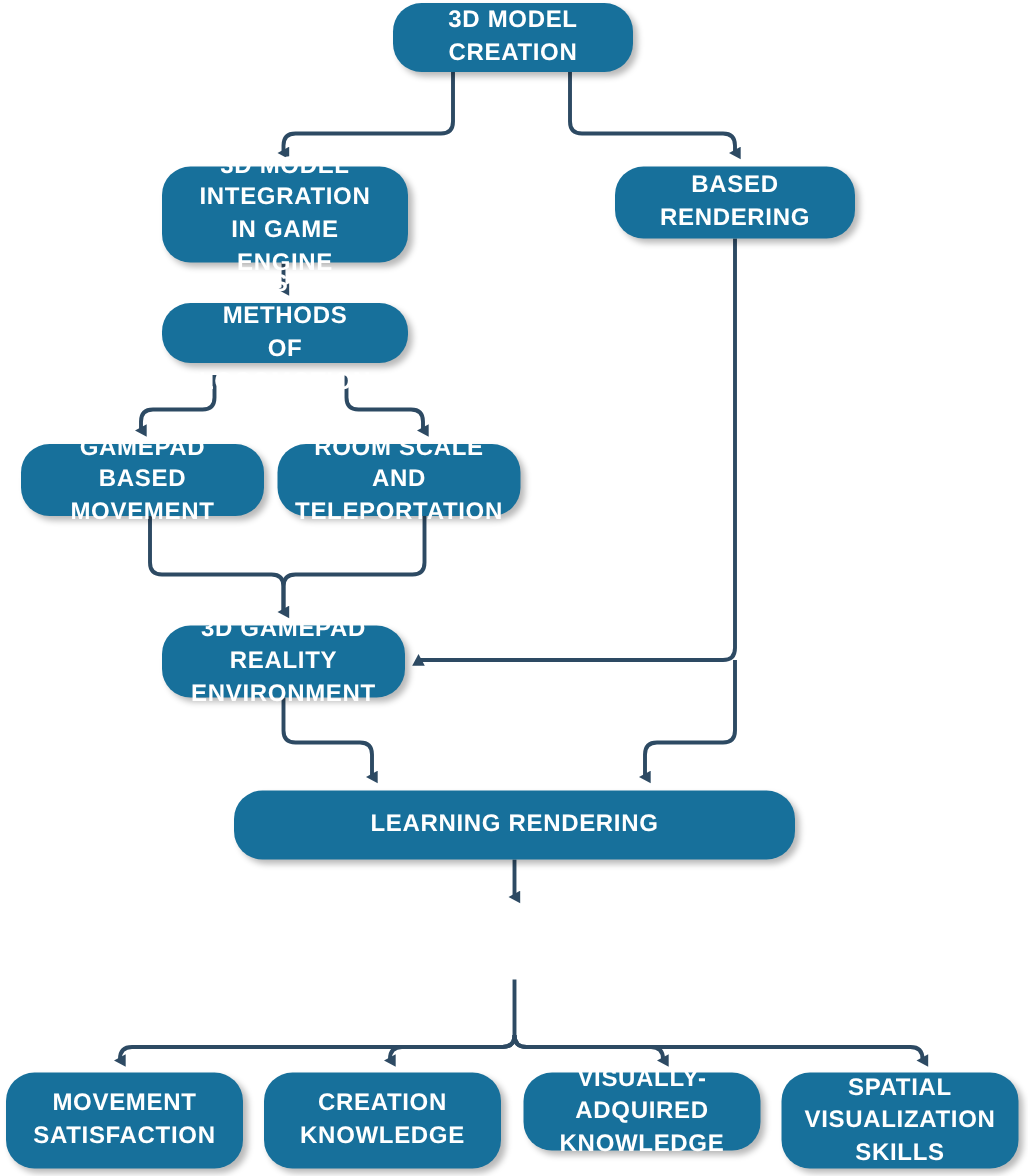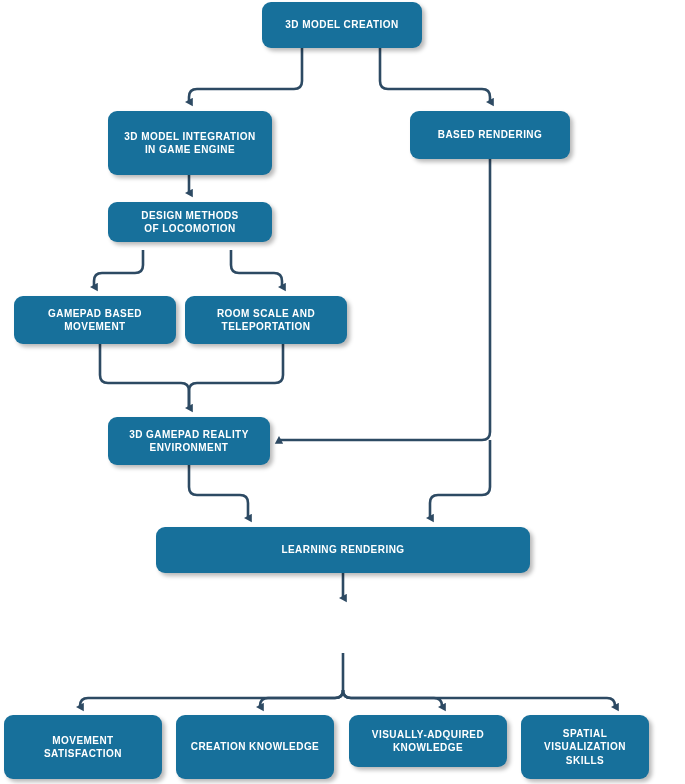--- a/index.html
+++ b/index.html
@@ -5,27 +5,27 @@
   html,body{margin:0;padding:0;background:#ffffff;}
   body{
     font-family:"Liberation Sans","DejaVu Sans",sans-serif;
     width:685px;height:784px;overflow:hidden;
   }
   #canvas{position:relative;width:685px;height:784px;background:#fff;}
   #wires{position:absolute;left:0;top:0;width:685px;height:784px;}
   .node{
     position:absolute;
     background:#17709b;
-    border-radius:9px;
+    border-radius:19px;
     box-shadow:3px 3px 4px rgba(0,0,0,0.28);
     display:flex;align-items:center;justify-content:center;
     text-align:center;
     color:#ffffff;
     font-weight:bold;
-    font-size:10px;
+    font-size:16px;
     letter-spacing:0.45px;
     line-height:1.35;
     box-sizing:border-box;
     padding:3px 14px;
     z-index:3;
   }
   .node span{display:block;white-space:pre-line;}
 </style>
 </head>
 <body>
@@ -116,18 +116,18 @@
 
   <div class="node" style="left:176px;top:715px;width:158px;height:64px;">
     <span>CREATION KNOWLEDGE</span>
   </div>
 
   <div class="node" style="left:349px;top:715px;width:158px;height:52px;">
     <span>VISUALLY-ADQUIRED
 KNOWLEDGE</span>
   </div>
 
-  <div class="node" style="left:521px;top:715px;width:128px;height:64px;">
+  <div class="node" style="left:521px;top:715px;width:158px;height:64px;">
     <span>SPATIAL VISUALIZATION
 SKILLS</span>
   </div>
 
 </div>
 
 </body></html>

